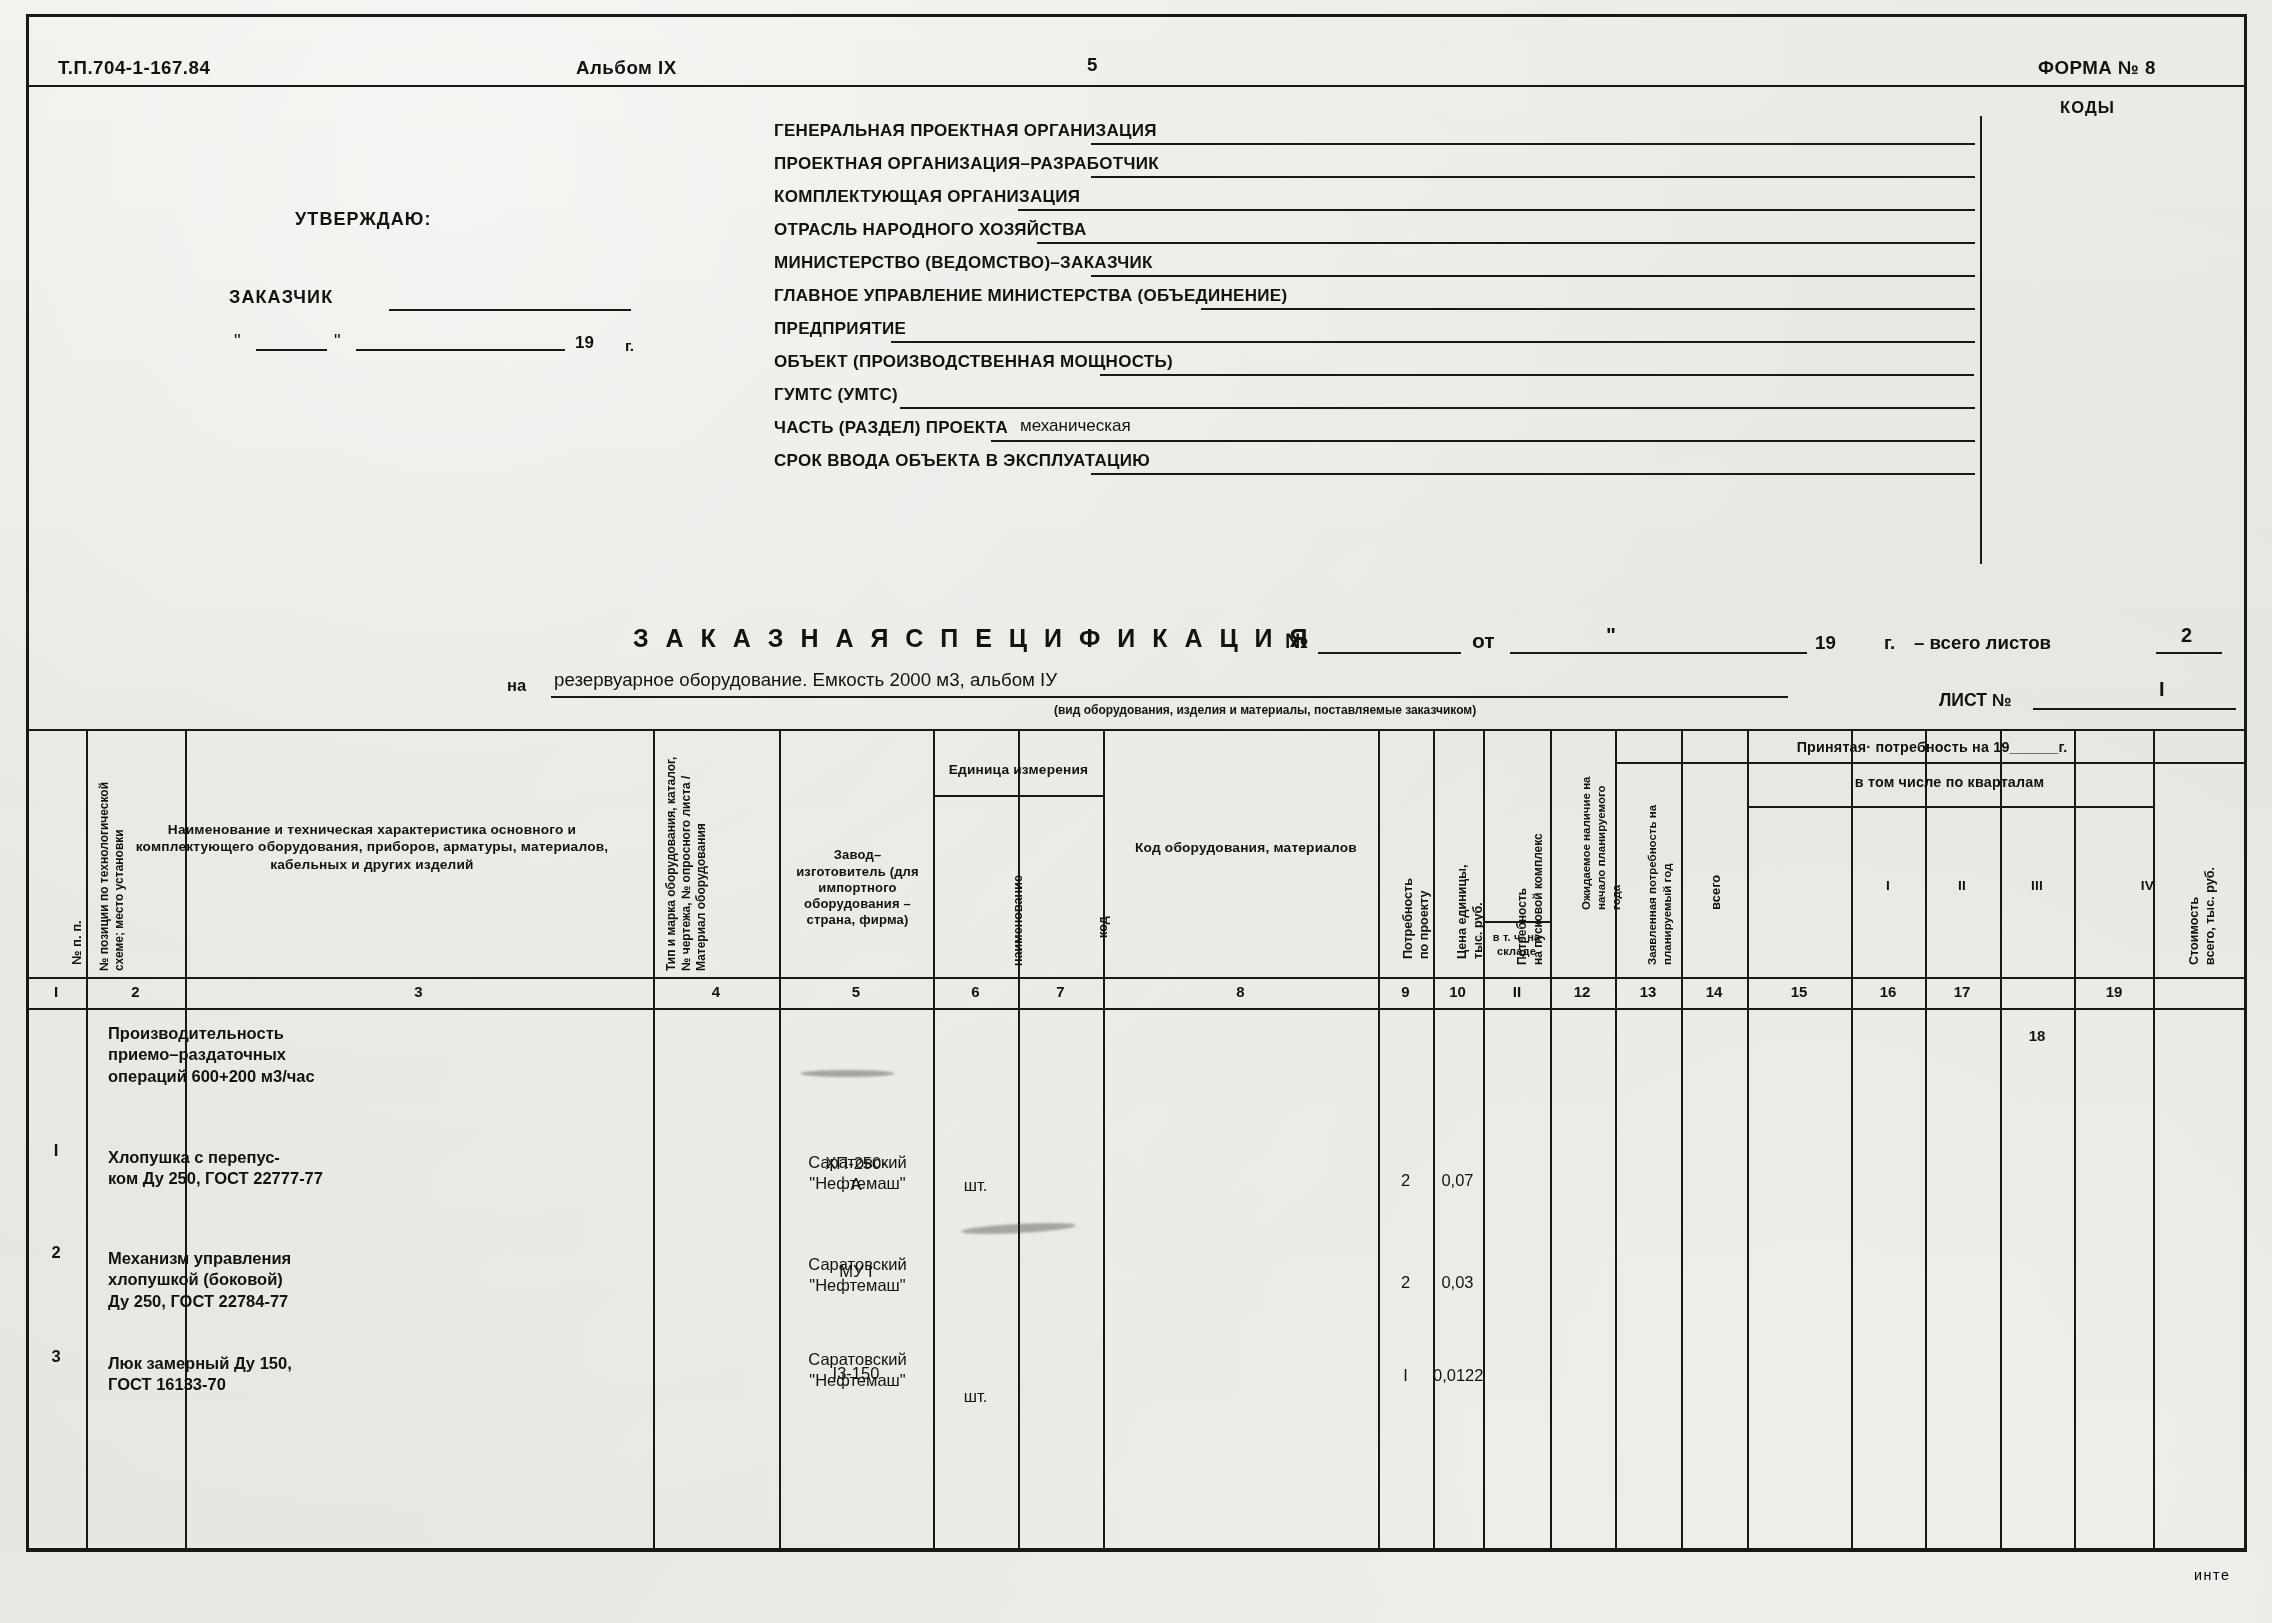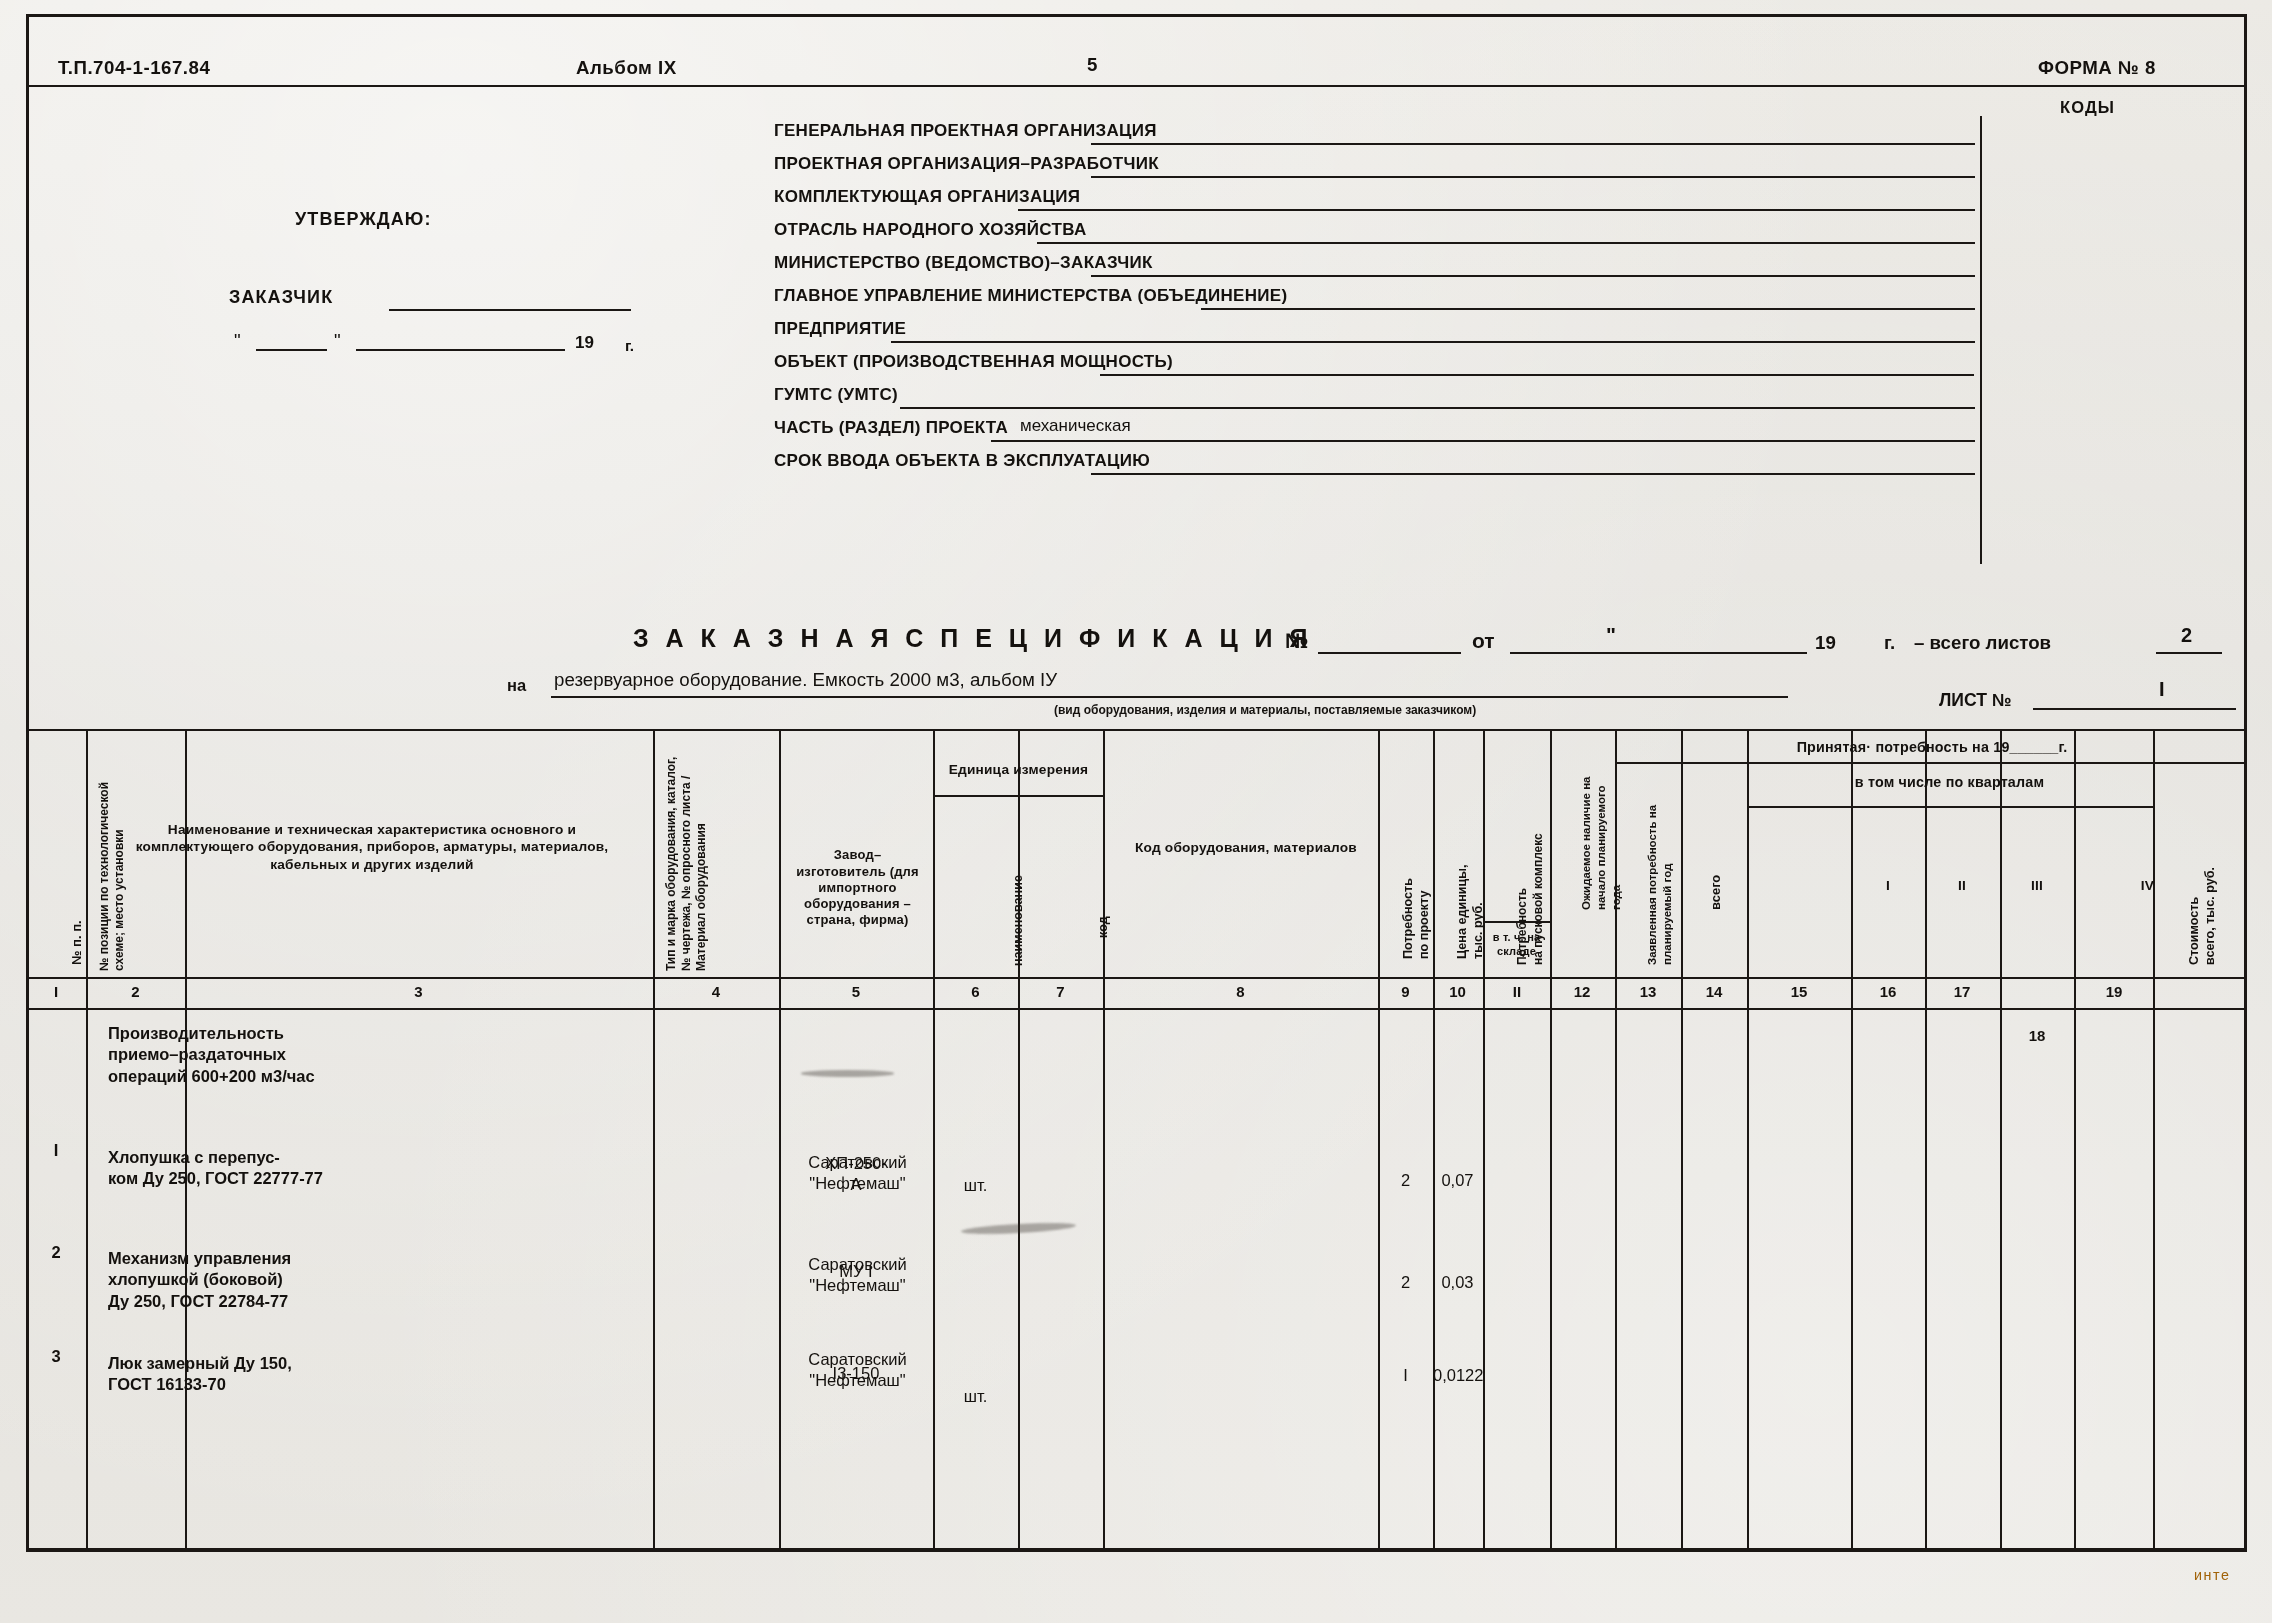--- a/index.html
+++ b/index.html
@@ -98,21 +98,21 @@
     font-size:13px; font-weight:bold; line-height:1.3; white-space:nowrap;
   }
   .colnum { position:absolute; font-size:15px; font-weight:bold; text-align:center; }
 
   .cell { position:absolute; font-size:16.5px; line-height:1.28; white-space:pre-line; }
   .cell.c { text-align:center; }
 
   
   .smudge { position:absolute; background:rgba(40,35,30,.35); border-radius:50%; filter:blur(1.1px); }
 
-  #bottom-right { position:absolute; right:16.5px; bottom:3.3px; font-size:14.3px; color:#a16207; letter-spacing:1.6px; }
+  #bottom-right { position:absolute; right:16.5px; bottom:3.3px; font-size:14.3px; color:#000000; letter-spacing:1.6px; }
 </style>
 </head>
 <body>
 
 <div class="paper"></div>
 
 <div class="sheet">
 
   <div class="rule frame-top"></div>
   <div class="rule frame-bottom"></div>

